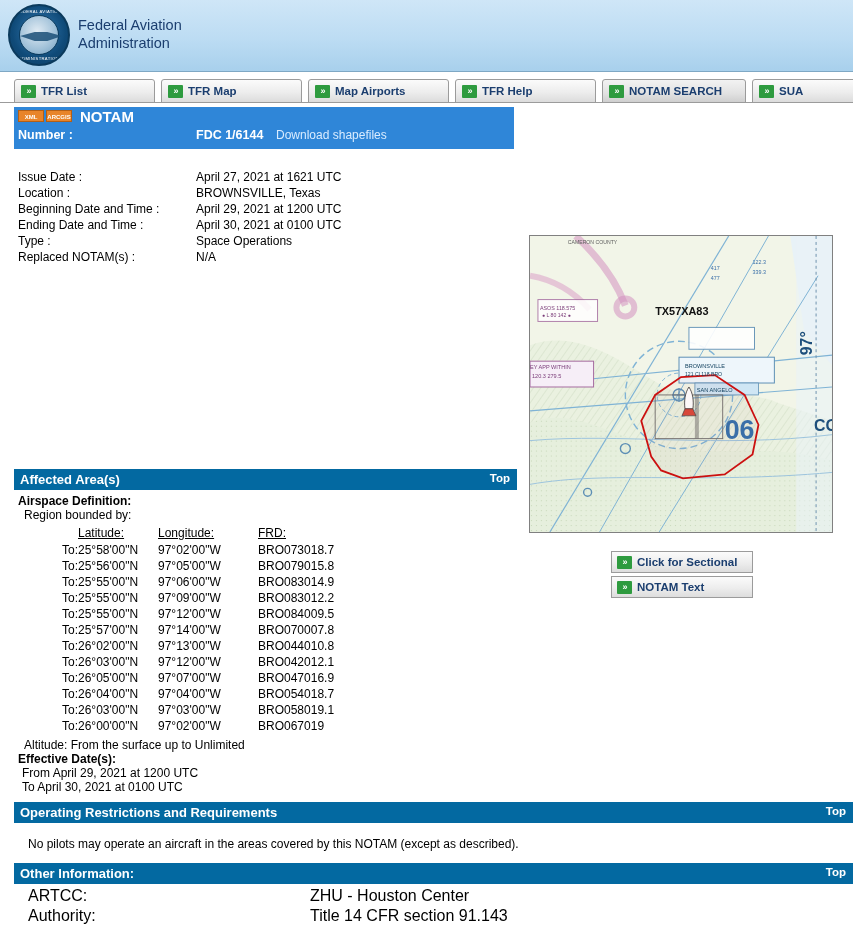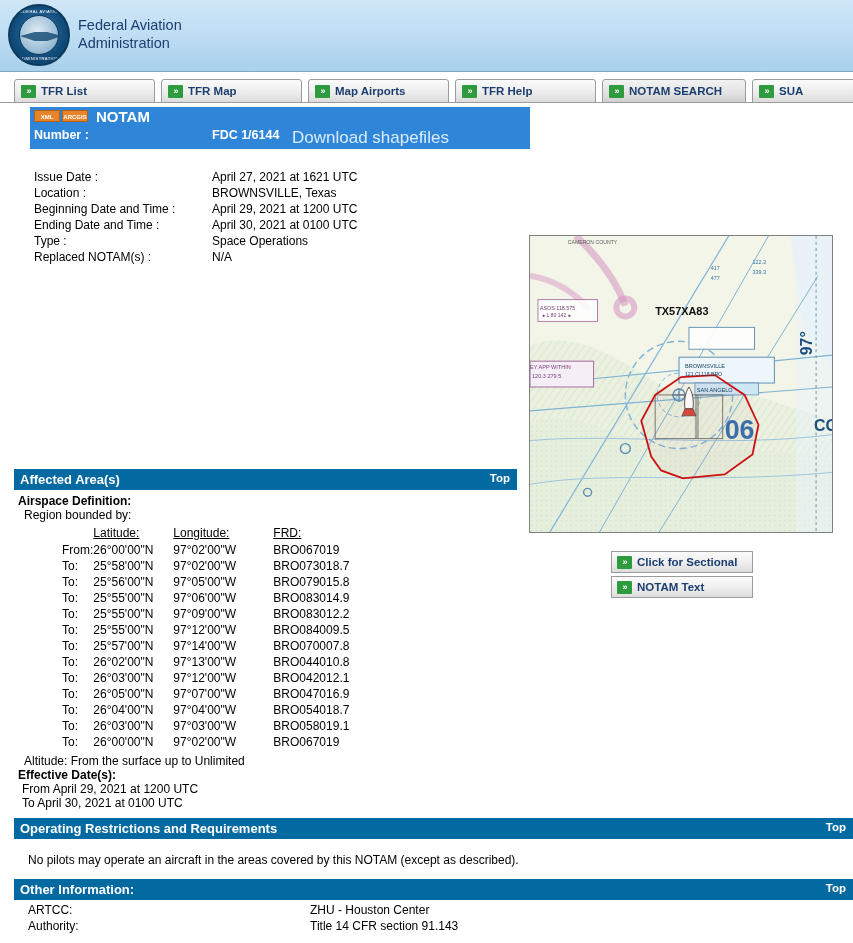--- a/index.html
+++ b/index.html
@@ -129,21 +129,21 @@
     right: 7px; top: 3px;
     color: #ffffff;
     font-size: 11.5px;
     font-weight: bold;
     text-decoration: none;
   }
 
   
   #notam-left {
     position: absolute;
-    left: 30px; top: 0;
+    left: 14px; top: 0;
     width: 500px;
   }
   #notam-head {
     background: #2f86d8;
     height: 42px;
     position: relative;
   }
   #notam-head .badge {
     position: absolute;
     left: 4px; top: 3px;
@@ -179,21 +179,21 @@
     position: absolute;
     left: 182px; top: 21px;
     color: #ffffff;
     font-size: 12.5px;
     font-weight: bold;
   }
   #notam-head .dl-link {
     position: absolute;
     left: 262px; top: 21px;
     color: #d9ecff;
-    font-size: 17px;
+    font-size: 12px;
     text-decoration: none;
   }
 
   table.kv { border-collapse: collapse; margin-top: 20px; }
   table.kv td { font-size: 12px; padding: 1px 0; vertical-align: top; }
   table.kv td.k { width: 182px; padding-left: 4px; }
   table.kv td.v { width: 300px; }
 
   #jumpto { margin-top: 10px; }
   #jumpto td.k { text-align: right; padding-right: 8px; width: 178px; vertical-align: top; }
@@ -244,21 +244,21 @@
     color: #1b3e6f;
     margin-bottom: 3px;
     cursor: pointer;
   }
 
   .section-gap { height: 8px; }
   #plain-text { padding: 14px 4px 4px 14px; font-size: 12px; }
 
   #other-body { padding: 2px 0 0 0; }
   #other-body table { border-collapse: collapse; }
-  #other-body td { font-size: 12px; padding: 1px 0; }
+  #other-body td { font-size: 16px; padding: 1px 0; }
   #other-body td.k { width: 296px; padding-left: 14px; }
 </style>
 </head>
 <body>
 
 <div id="faa-header">
   <div id="faa-seal">
     <div class="ring-text">
       <span class="rt-top">FEDERAL AVIATION</span>
       <span class="rt-bot">ADMINISTRATION</span>
@@ -462,26 +462,20 @@
 
       <table class="coords">
         <tbody>
             <tr>
           <th class="c0"></th>
           <th class="c1">Latitude:</th>
           <th class="c2">Longitude:</th>
           <th class="c3">FRD:</th>
         </tr>
         <tr>
-          <td class="c0">From:</td>
-          <td class="c1">26°00'00"N</td>
-          <td class="c2">97°02'00"W</td>
-          <td class="c3">BRO067019</td>
-        </tr>
-        <tr>
           <td class="c0">To:</td>
           <td class="c1">25°58'00"N</td>
           <td class="c2">97°02'00"W</td>
           <td class="c3">BRO073018.7</td>
         </tr>
         <tr>
           <td class="c0">To:</td>
           <td class="c1">25°56'00"N</td>
           <td class="c2">97°05'00"W</td>
           <td class="c3">BRO079015.8</td>

